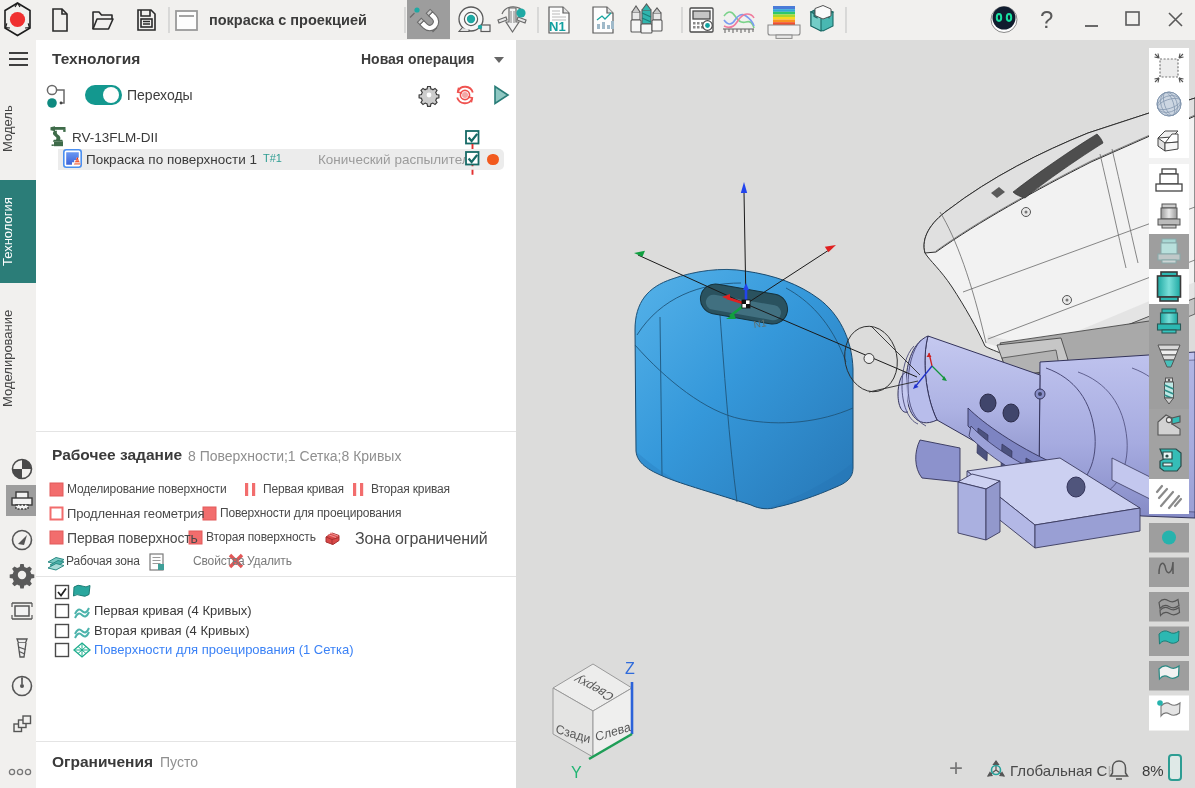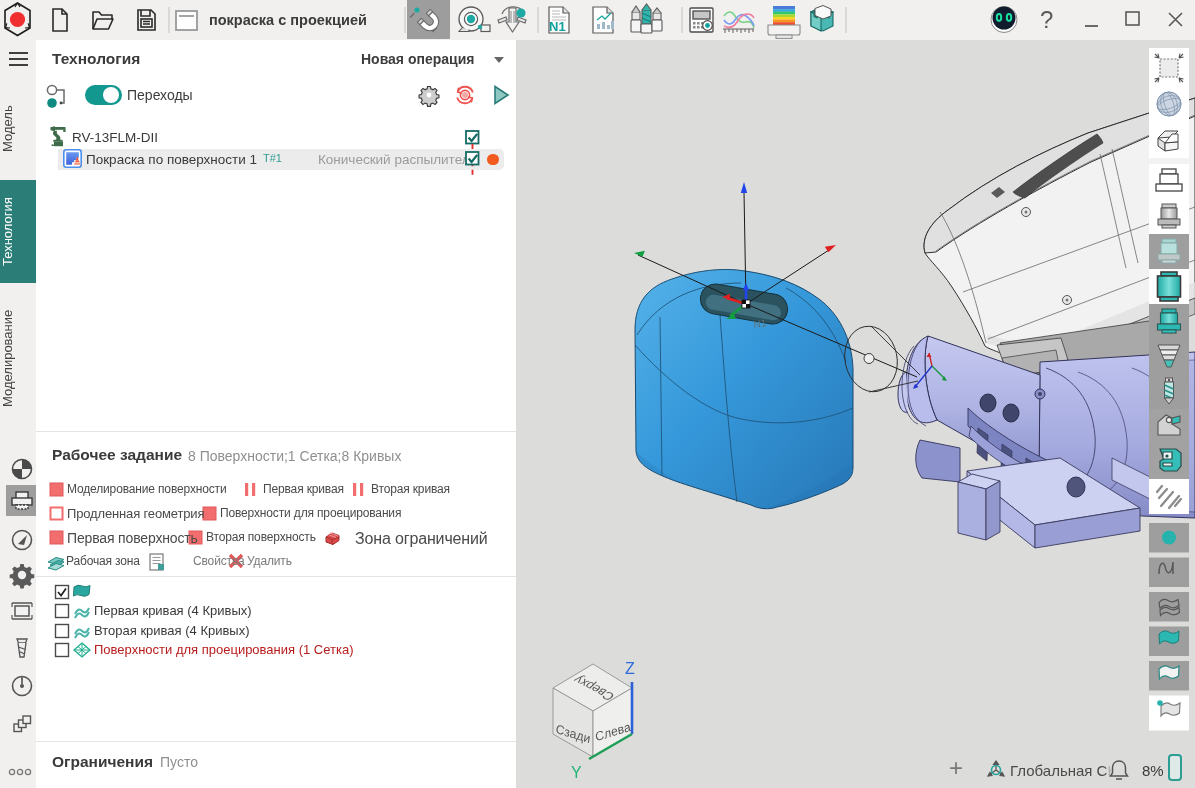--- a/index.html
+++ b/index.html
@@ -393,21 +393,21 @@
       <path d="M39,56 q3,-7 7,-3 t7,-3"></path>
     </g>
 
     <g transform="translate(38,61)" fill="none" stroke="#1fae8e" stroke-width="1.3">
       <path d="M8,0 L16,7 L8,14 L0,7 Z"></path>
       <path d="M4,3.5 l8,7 M12,3.5 l-8,7 M8,0 v14 M0,7 h16" stroke-width="1"></path>
     </g>
   </svg>
   <div class="abs" style="left:58px;top:563px;font-size:13px;color:#3a3a3a;">Первая кривая (4 Кривых)</div>
   <div class="abs" style="left:58px;top:583px;font-size:13px;color:#3a3a3a;text-align:right;">Вторая кривая (4 Кривых)</div>
-  <div class="abs" style="left:58px;top:602px;font-size:13px;color:#b91c1c;">Поверхности для проецирования (1 Сетка)</div>
+  <div class="abs" style="left:58px;top:602px;font-size:13px;color:#3b82f6;">Поверхности для проецирования (1 Сетка)</div>
 
   <div class="divider" style="top:701px;"></div>
   <div class="abs hdr" style="left:16px;top:713px;">Ограничения</div>
   <div class="abs" style="left:124px;top:714px;font-size:14px;color:#8f8f8f;">Пусто</div>
 </div>
 <div class="abs viewport" id="viewport">
 <svg width="679" height="748" style="position:absolute;left:0;top:0">
 <defs>
   <linearGradient id="boxg" x1="0" y1="0" x2="1" y2="1">
     <stop offset="0" stop-color="#55b2e9"></stop>

